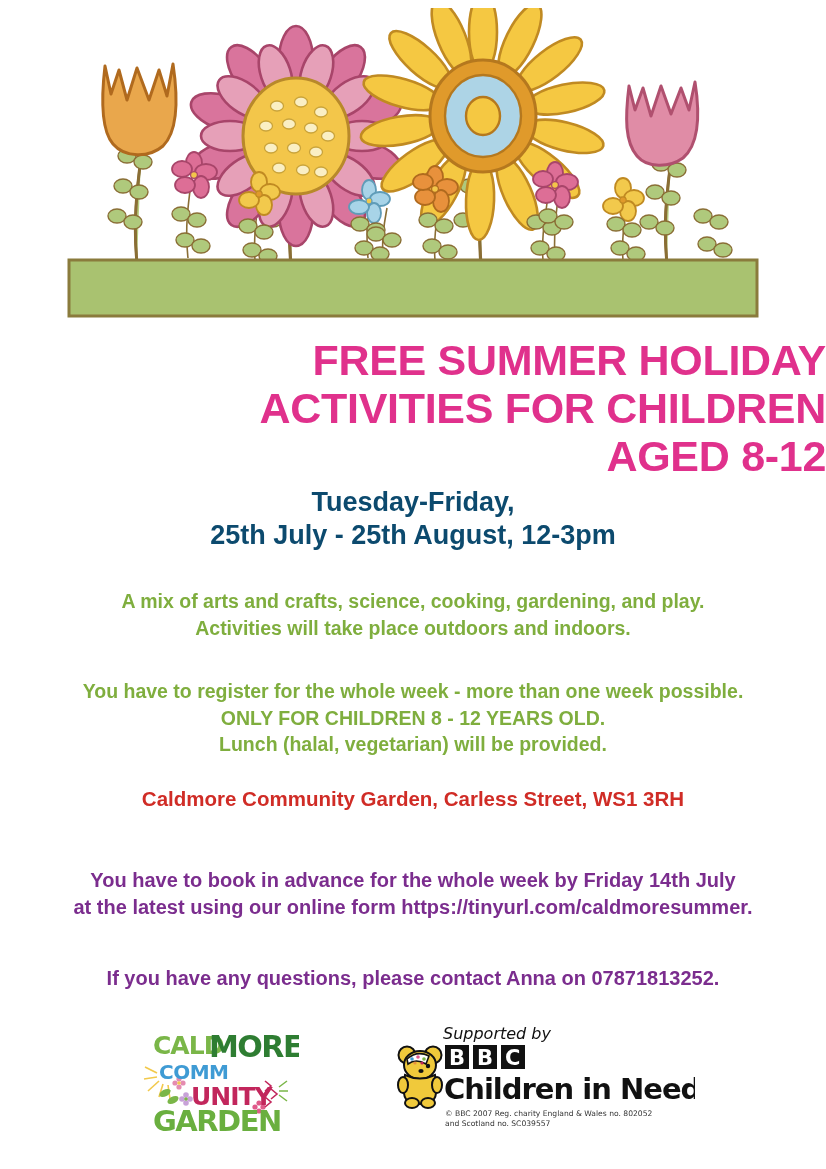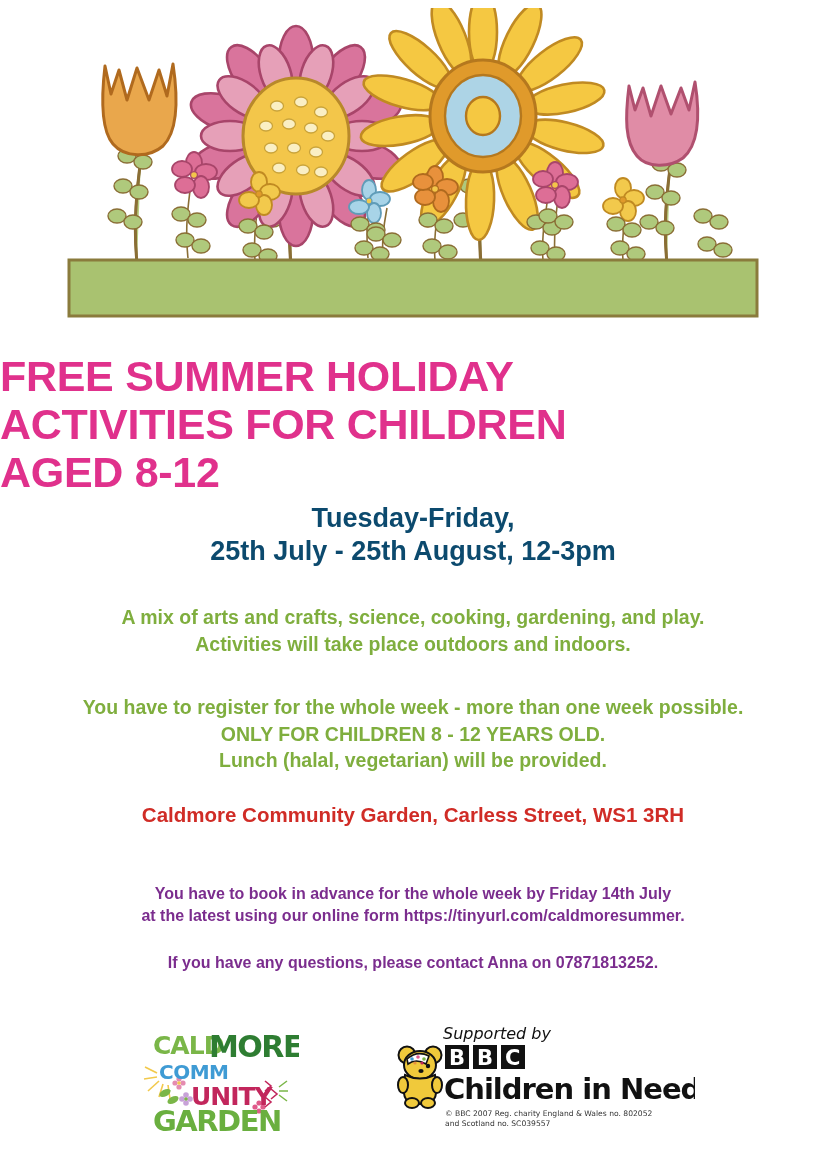--- a/index.html
+++ b/index.html
@@ -30,22 +30,22 @@
     margin: 8px auto 0 auto;
   }
   .illustration svg {
     display: block;
     width: 100%;
     height: 100%;
   }
 
   
   .headline-block {
-    text-align: left;
-    margin-top: 24px;
+    text-align: right;
+    margin-top: 8px;
   }
   .headline {
     color: #E0318C;
     font-weight: bold;
     font-size: 43px;
     line-height: 1.12;
     letter-spacing: -0.3px;
     margin: 0;
   }
   .headline-line {
@@ -93,26 +93,26 @@
     margin: 16px;
   }
 
   .booking-block {
     text-align: center;
     margin-top: 56px;
   }
   .purple-para {
     color: #7B2D8E;
     font-weight: bold;
-    font-size: 16px;
+    font-size: 20px;
     line-height: 1.36;
     margin: 0;
   }
   .purple-para + .purple-para {
-    margin-top: 26px;
+    margin-top: 44px;
   }
   .purple-line { display: block; }
 
   
   .footer {
     position: absolute;
     left: 8px;
     right: 0;
     bottom: 38px;
     display: flex;

